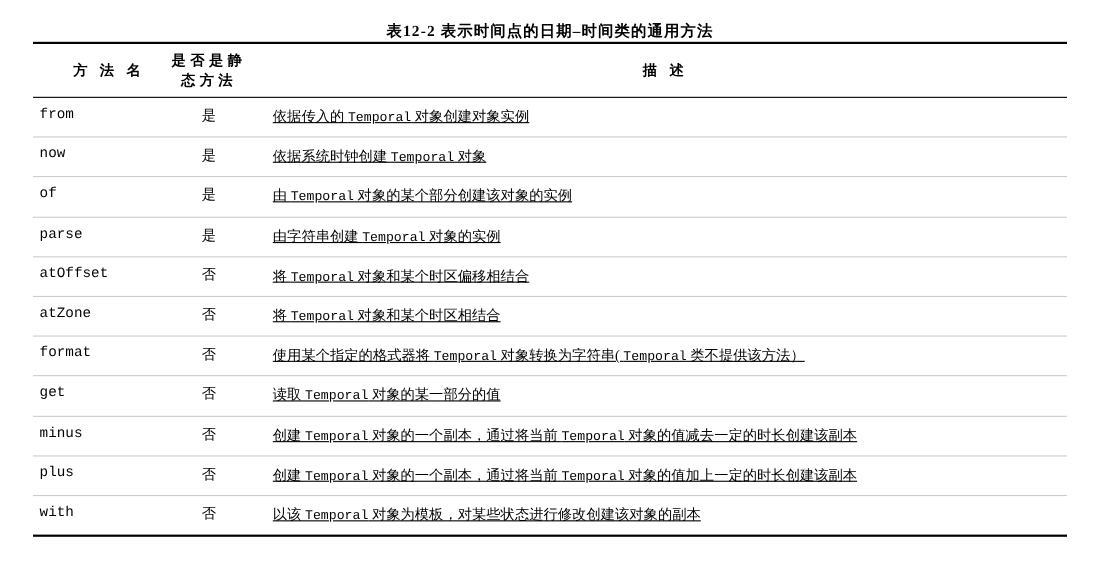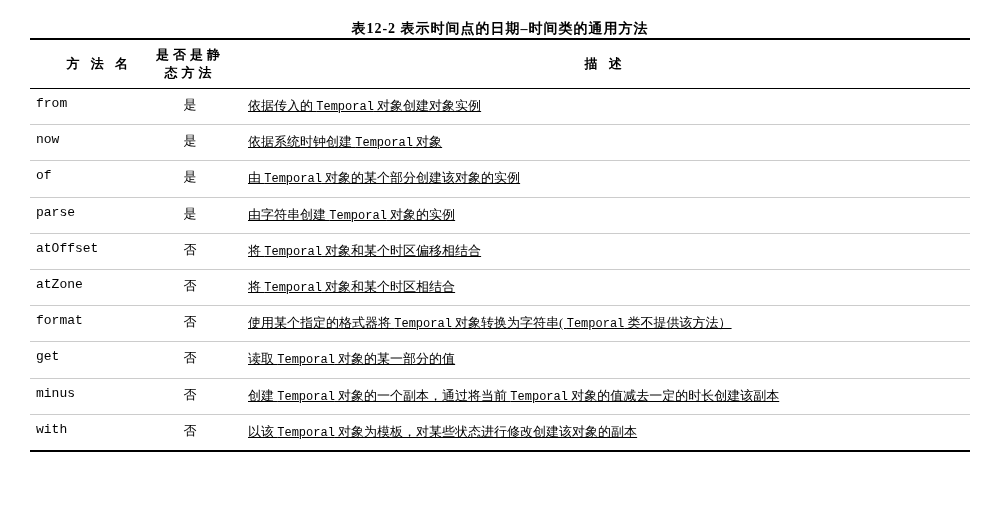--- a/index.html
+++ b/index.html
@@ -130,18 +130,23 @@
         <td class="col-method">get</td>
         <td class="col-static">否</td>
         <td class="col-desc">读取 <span class="code">Temporal</span> 对象的某一部分的值</td>
       </tr>
       <tr>
         <td class="col-method">minus</td>
         <td class="col-static">否</td>
         <td class="col-desc">创建 <span class="code">Temporal</span> 对象的一个副本，通过将当前 <span class="code">Temporal</span> 对象的值减去一定的时长创建该副本</td>
       </tr>
       <tr>
+        <td class="col-method">plus</td>
+        <td class="col-static">否</td>
+        <td class="col-desc">创建 <span class="code">Temporal</span> 对象的一个副本，通过将当前 <span class="code">Temporal</span> 对象的值加上一定的时长创建该副本</td>
+      </tr>
+      <tr>
         <td class="col-method">with</td>
         <td class="col-static">否</td>
         <td class="col-desc">以该 <span class="code">Temporal</span> 对象为模板，对某些状态进行修改创建该对象的副本</td>
       </tr>
     </tbody>
 </table>
 
 </body></html>

